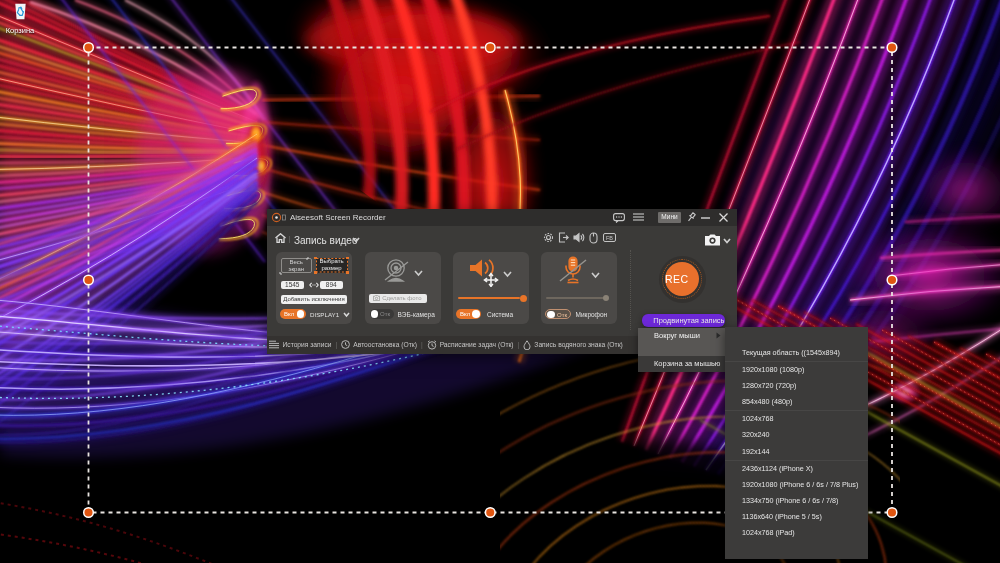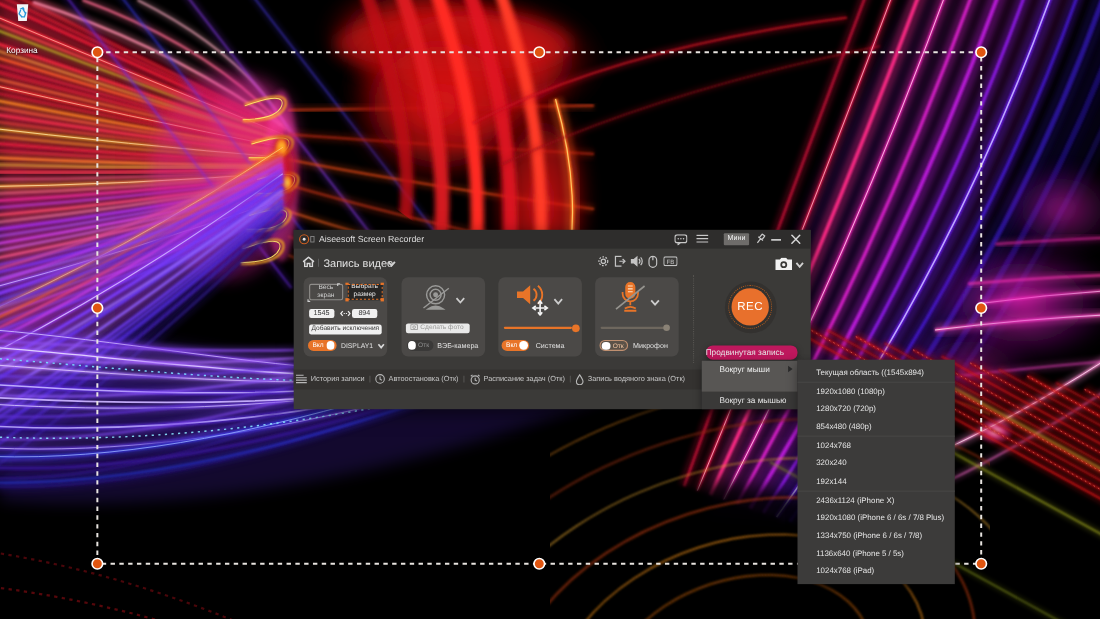--- a/index.html
+++ b/index.html
@@ -1,15 +1,15 @@
 <!DOCTYPE html>
 <html><head><meta charset="utf-8"><style>
 *{margin:0;padding:0;box-sizing:border-box}
 body{width:1000px;height:563px;overflow:hidden;position:relative;background:#000;font-family:"Liberation Sans",sans-serif}
-.win{position:absolute;left:267px;top:209px;width:470px;height:163px;background:#3b3a38;box-shadow:0 4px 14px rgba(0,0,0,.5)}
+.win{position:absolute;left:267px;top:209px;width:470px;height:145px;background:#3b3a38;box-shadow:0 4px 14px rgba(0,0,0,.5)}
 .tbar{position:absolute;left:0;top:0;width:470px;height:16.5px;background:#2e2d2c;color:#dedede}
 .title{position:absolute;left:23px;top:4.2px;font-size:8px;color:#dcdcdc}
 .panel{position:absolute;top:43px;width:76px;height:71.5px;background:#4b4947;border-radius:6px}
 .bbar{position:absolute;left:0;top:126.5px;width:470px;height:18.5px;background:#343230;display:flex;align-items:center;color:#c6c6c6;font-size:6.7px;white-space:nowrap;overflow:hidden}
 .wht{background:#f0f0f0;border-radius:2px;color:#3a3a3a;text-align:center}
 .tglon{position:absolute;background:#e87428;border-radius:5px;height:10px;color:#fff;font-size:6px}
 .knob{position:absolute;top:1.2px;width:7.6px;height:7.6px;background:#fff;border-radius:50%}
 .lbl{position:absolute;font-size:6.5px;color:#e0e0e0}
 .mrow{height:16.1px;line-height:16.1px;padding-left:17px;color:#e6e6e6;font-size:7.2px;white-space:nowrap}
 </style></head>
@@ -441,21 +441,21 @@
 <div style="position:absolute;left:0px;top:3px;width:40px;text-align:center">
 <svg width="13" height="17" viewBox="0 0 13 17">
       <path d="M1.3 0.8 L11.7 0.8 L10.4 16.2 L2.6 16.2 Z" fill="#f2f4f6"></path>
       <g fill="none" stroke="#2596d8" stroke-width="1.2">
         <path d="M6.5 4.6 L9.2 9.2"></path>
         <path d="M9.6 8.2 L8.2 12.4 L5.4 12.4"></path>
         <path d="M6 12.4 L3.4 9.6 L4.8 6.2"></path>
         <path d="M4.2 5.4 L6.9 4.2 L8 5.8"></path>
       </g>
     </svg>
-<div style="font:7.5px 'Liberation Sans',sans-serif;color:#fff;text-shadow:0 1px 2px #000;margin-top:16px">Корзина</div>
+<div style="font:7.5px 'Liberation Sans',sans-serif;color:#fff;text-shadow:0 1px 2px #000;margin-top:2px">Корзина</div>
 </div>
 <div class="win">
     <div class="tbar"></div>
     <svg style="position:absolute;left:4px;top:3px" width="16" height="11" viewBox="0 0 16 11">
       <circle cx="5.5" cy="5.5" r="4.1" fill="none" stroke="#cc5e20" stroke-width="1.1"></circle>
       <circle cx="5.5" cy="5.5" r="1.3" fill="#e8e8e8"></circle>
       <rect x="11.5" y="3" width="3" height="5" fill="none" stroke="#888" stroke-width="0.8"></rect>
     </svg>
     <div class="title">Aiseesoft Screen Recorder</div>
     <svg style="position:absolute;left:346px;top:4px" width="12" height="10" viewBox="0 0 12 10">
@@ -632,21 +632,21 @@
       <div style="position:absolute;left:5px;top:45px;width:62px;height:1.6px;background:#6e675e;border-radius:1px"></div>
       <div style="position:absolute;left:62px;top:42.8px;width:6.4px;height:6.4px;background:#8a8276;border-radius:50%"></div>
       <div style="position:absolute;left:4.5px;top:56.5px;width:26px;height:10.5px;background:#5c5248;border:1px solid #c09070;border-radius:5.5px">
         <span class="knob" style="left:1px;top:1px"></span>
         <span style="position:absolute;left:11px;top:2.2px;font-size:6px;color:#f0c4a0">Отк</span>
       </div>
       <div class="lbl" style="left:35px;top:58.8px">Микрофон</div>
     </div>
     <div style="position:absolute;left:391.5px;top:46.5px;width:47px;height:47px;border-radius:50%;background:#33312f"></div>
     <div style="position:absolute;left:395px;top:50px;width:40px;height:40px;border-radius:50%;border:1.5px dotted #a8581e"></div>
-    <div style="position:absolute;left:398px;top:53px;width:34px;height:34px;border-radius:50%;background:#e8702c;color:#fff;font-size:10.5px;text-align:center;line-height:34px;letter-spacing:.5px">REC</div>
+    <div style="position:absolute;left:398px;top:53px;width:34px;height:34px;border-radius:50%;background:#e8702c;color:#fff;font-size:10.5px;line-height:34px;letter-spacing:.5px">REC</div>
     <div class="bbar">
       <svg style="margin:0 3.5px 0 2px" width="10" height="9" viewBox="0 0 10 9">
         <g stroke="#b8b8b8" stroke-width="1">
           <path d="M0 1.2h7"></path>
           <path d="M0 3.4h10"></path>
           <path d="M0 5.6h10"></path>
           <path d="M0 7.8h10"></path>
         </g>
       </svg>
       <span>История записи</span>
@@ -663,28 +663,28 @@
         <path d="M1 2 L2.6 0.8 M9 2 L7.4 0.8" stroke="#b8b8b8" stroke-width="1"></path>
       </svg>
       <span>Расписание задач (Отк)</span>
 <span style="margin:0 4px;color:#6a6a68">|</span>
 <svg style="margin-right:3px" width="8" height="10" viewBox="0 0 8 10">
         <path d="M4 0.8 C5.8 3.4 7 5.2 7 6.8 A3 3 0 0 1 1 6.8 C1 5.2 2.2 3.4 4 0.8 Z" fill="none" stroke="#b8b8b8" stroke-width="1"></path>
       </svg>
       <span>Запись водяного знака (Отк)</span>
     </div>
   </div>
-<div style="position:absolute;left:641.5px;top:314px;width:83px;height:13px;background:#be185d;border-radius:6px;color:#e6e6e6;font-size:7.5px;text-align:left;line-height:13px;box-shadow:0 2px 6px rgba(0,0,0,.4)">Продвинутая запись</div>
+<div style="position:absolute;left:641.5px;top:314px;width:83px;height:13px;background:#6d28d9;border-radius:6px;color:#e6e6e6;font-size:7.5px;text-align:right;line-height:13px;box-shadow:0 2px 6px rgba(0,0,0,.4)">Продвинутая запись</div>
 <div style="position:absolute;left:638px;top:327.5px;width:86.5px;background:#3a3938;box-shadow:0 3px 8px rgba(0,0,0,.45)">
 <div style="height:28px;line-height:16px;background:#585654;color:#f2f2f2;font-size:7.5px;padding-left:16px;position:relative">Вокруг мыши<svg style="position:absolute;right:4px;top:4.5px" width="5" height="7" viewBox="0 0 5 7">
         <path d="M0.5 0.5 L4.5 3.5 L0.5 6.5 Z" fill="#2a2a2a"></path>
       </svg></div>
-<div style="height:16px;line-height:16px;color:#e6e6e6;font-size:7.5px;padding-left:16px">Вокруг за мышью</div>
+<div style="height:16px;line-height:16px;color:#e6e6e6;font-size:7.5px;padding-left:16px">Корзина за мышью</div>
 </div>
-<div style="position:absolute;left:725px;top:327px;width:142.5px;background:#3c3b3a;box-shadow:0 3px 10px rgba(0,0,0,.5);padding:4px 0">
+<div style="position:absolute;left:725px;top:327px;width:142.5px;background:#3c3b3a;box-shadow:0 3px 10px rgba(0,0,0,.5);padding:18px 0">
     <div class="mrow">Текущая область ((1545x894)</div>
     <div style="height:1px;background:#474645;margin:0 0"></div>
     <div class="mrow">1920x1080 (1080p)</div>
     <div class="mrow">1280x720 (720p)</div>
     <div class="mrow">854x480 (480p)</div>
     <div style="height:1px;background:#474645;margin:0 0"></div>
     <div class="mrow">1024x768</div>
     <div class="mrow">320x240</div>
     <div class="mrow">192x144</div>
     <div style="height:1px;background:#474645;margin:0 0"></div>

